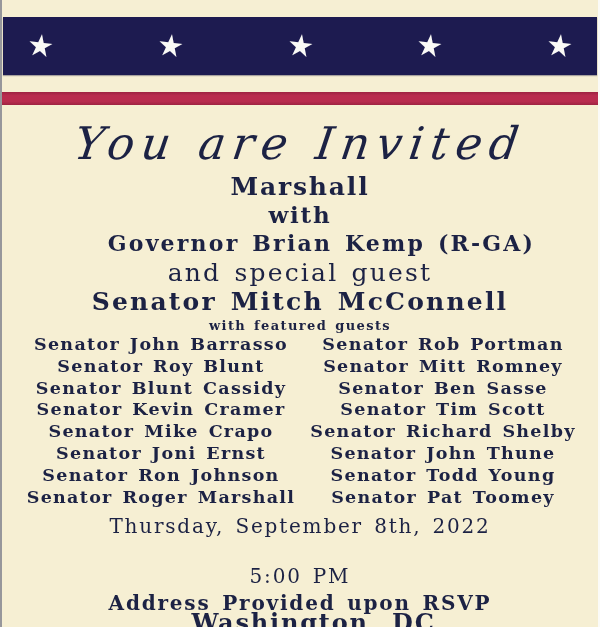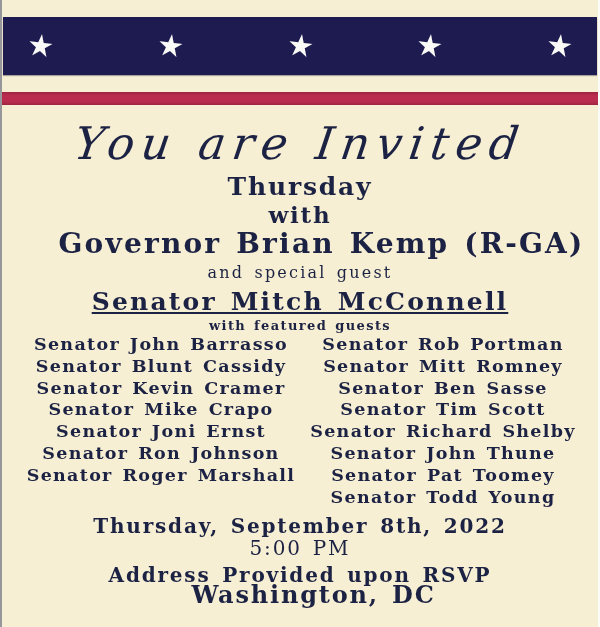--- a/index.html
+++ b/index.html
@@ -57,43 +57,43 @@
     line-height: 56px;
     font-style: italic;
     font-weight: 400;
     letter-spacing: 7px;
     transform: skewX(-8deg);
   }
   .line { letter-spacing: 1.8px; word-spacing: 3px; }
   .to-a       { font-size: 19px; line-height: 22px; font-weight: 700; }
   .event-type { font-size: 25px; line-height: 30px; font-weight: 700; }
   .with-label { font-size: 23px; line-height: 25px; font-weight: 700; }
-  .host       { font-size: 28px; line-height: 33px; font-weight: 700; letter-spacing: 2.2px; padding-left: 43px; }
-  .sub-label  { font-size: 16px; line-height: 26px; font-weight: 400; letter-spacing: 2.2px; }
-  .guest      { font-size: 25px; line-height: 31px; font-weight: 700; letter-spacing: 2.2px; text-decoration: underline; }
+  .host       { font-size: 22px; line-height: 33px; font-weight: 700; letter-spacing: 2.2px; padding-left: 43px; }
+  .sub-label  { font-size: 25px; line-height: 26px; font-weight: 400; letter-spacing: 2.2px; }
+  .guest      { font-size: 25px; line-height: 31px; font-weight: 700; letter-spacing: 2.2px; }
   .featured-label {
     font-size: 13px; line-height: 17px; font-weight: 700;
     letter-spacing: 1.4px; word-spacing: 2px;
   }
   .guests-grid {
     display: grid;
     grid-template-columns: 1fr 1fr;
     padding-left: 20px;
     padding-right: 16px;
   }
   .guest-name {
     font-size: 17.5px;
     line-height: 21.8px;
     font-weight: 700;
     letter-spacing: 1.3px;
     word-spacing: 2.5px;
     white-space: nowrap;
   }
-  .date-line    { margin-top: 7px; font-size: 20px; line-height: 22px; font-weight: 700; }
-  .time-line    { font-size: 20px; line-height: 22px; font-weight: 400; }
+  .date-line    { margin-top: 7px; font-size: 20px; line-height: 22px; font-weight: 400; }
+  .time-line    { font-size: 20px; line-height: 22px; font-weight: 400; margin-top: 28px; }
   .address-line { margin-top: 6px; font-size: 20px; line-height: 20px; font-weight: 700; }
   .location-line{ font-size: 24px; line-height: 20px; font-weight: 700; margin-left: 27px; }
 </style>
 </head>
 <body>
 
 <div class="page">
   <div class="edge-left"></div>
   <div class="edge-right"></div>
 
@@ -103,51 +103,52 @@
       <div class="star">★</div>
       <div class="star">★</div>
       <div class="star">★</div>
     </div>
 
   <div class="red-stripe"></div>
 
   <div class="script-heading">You are Invited</div>
 
 
-  <div class="line event-type">Thursday</div>
+  <div class="line event-type">Marshall</div>
 
   <div class="line with-label">with</div>
 
   <div class="line host">Governor Brian Kemp (R-GA)</div>
 
   <div class="line sub-label">and special guest</div>
 
   <div class="line guest">Senator Mitch McConnell</div>
 
   <div class="featured-label">with featured guests</div>
 
   <div class="guests-grid">
     <div class="guest-col">
         <div class="guest-name">Senator John Barrasso</div>
+        <div class="guest-name">Senator Roy Blunt</div>
         <div class="guest-name">Senator Blunt Cassidy</div>
         <div class="guest-name">Senator Kevin Cramer</div>
         <div class="guest-name">Senator Mike Crapo</div>
         <div class="guest-name">Senator Joni Ernst</div>
         <div class="guest-name">Senator Ron Johnson</div>
         <div class="guest-name">Senator Roger Marshall</div>
       </div>
     <div class="guest-col">
         <div class="guest-name">Senator Rob Portman</div>
         <div class="guest-name">Senator Mitt Romney</div>
         <div class="guest-name">Senator Ben Sasse</div>
         <div class="guest-name">Senator Tim Scott</div>
         <div class="guest-name">Senator Richard Shelby</div>
         <div class="guest-name">Senator John Thune</div>
+        <div class="guest-name">Senator Todd Young</div>
         <div class="guest-name">Senator Pat Toomey</div>
-        <div class="guest-name">Senator Todd Young</div>
       </div>
   </div>
 
   <div class="line date-line">Thursday, September 8th, 2022</div>
 
   <div class="line time-line">5:00 PM</div>
 
   <div class="line address-line">Address Provided upon RSVP</div>
 
   <div class="line location-line">Washington, DC</div>

